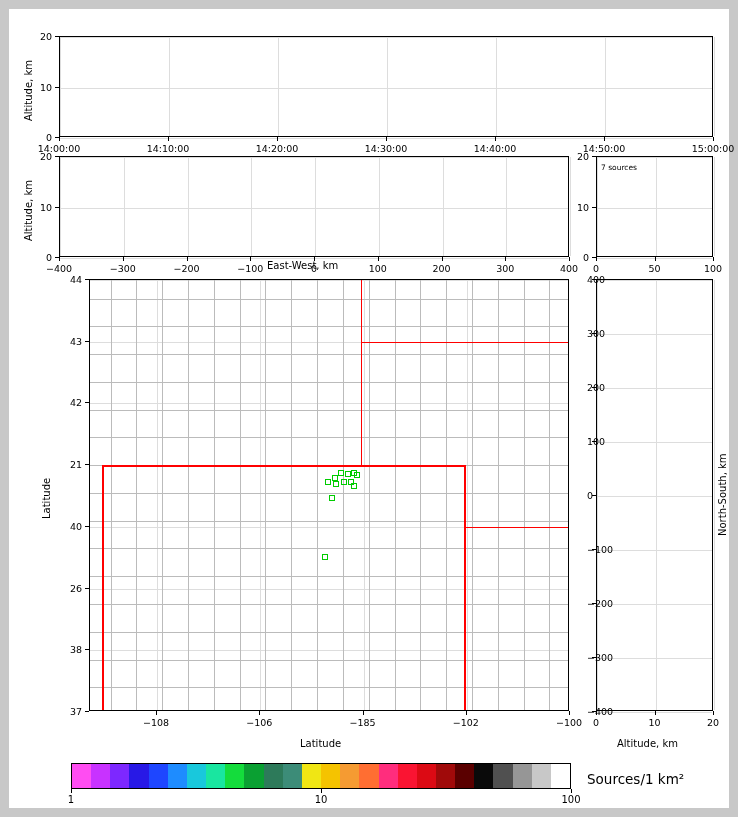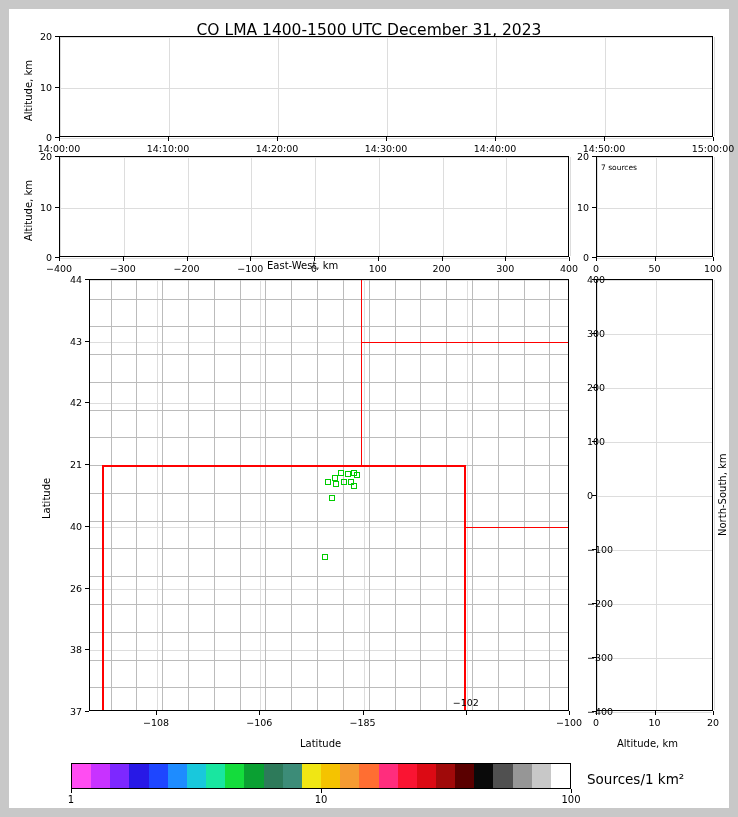--- a/index.html
+++ b/index.html
@@ -39,21 +39,20 @@
   #cbarlabel{position:absolute;font-size:13.5px;color:#000;white-space:nowrap;}
   .cblbl{position:absolute;font-size:10px;color:#000;transform:translateX(-50%);}
   .cbtick{position:absolute;width:1px;height:4px;background:#000;}
   #nsources{position:absolute;font-size:7.5px;color:#000;}
 </style>
 </head>
 <body>
 
 <div id="figure">
 
-  <div id="title">CO LMA 1400-1500 UTC December 31, 2023</div>
 
   <div class="axes" id="ax1" style="left:50px;top:27px;width:654px;height:101px;">
       <div class="gridv" style="left:0px;"></div>
       <div class="gridv" style="left:109px;"></div>
       <div class="gridv" style="left:218px;"></div>
       <div class="gridv" style="left:327px;"></div>
       <div class="gridv" style="left:436px;"></div>
       <div class="gridv" style="left:545px;"></div>
       <div class="gridv" style="left:654px;"></div>
       <div class="gridh" style="top:101px;"></div>
@@ -259,21 +258,21 @@
     <div class="lbl lbly" style="left:562px;top:197.5px;width:18px;">10</div>
     <div class="tick ticky" style="left:583px;top:147px;"></div>
     <div class="lbl lbly" style="left:562px;top:147px;width:18px;">20</div>
     <div class="tick tickx" style="left:147.09677419354824px;top:702px;"></div>
     <div class="lbl lblx" style="left:147.09677419354824px;top:708px;">−108</div>
     <div class="tick tickx" style="left:250.3225806451612px;top:702px;"></div>
     <div class="lbl lblx" style="left:250.3225806451612px;top:708px;">−106</div>
     <div class="tick tickx" style="left:353.5483870967741px;top:702px;"></div>
     <div class="lbl lblx" style="left:353.5483870967741px;top:708px;">−185</div>
     <div class="tick tickx" style="left:456.7741935483871px;top:702px;"></div>
-    <div class="lbl lblx" style="left:456.7741935483871px;top:688px;">−102</div>
+    <div class="lbl lblx" style="left:456.7741935483871px;top:708px;">−102</div>
     <div class="tick tickx" style="left:560px;top:702px;"></div>
     <div class="lbl lblx" style="left:560px;top:708px;">−100</div>
     <div class="tick ticky" style="left:76px;top:702px;"></div>
     <div class="lbl lbly" style="left:55px;top:702px;width:18px;">37</div>
     <div class="tick ticky" style="left:76px;top:640.2857142857142px;"></div>
     <div class="lbl lbly" style="left:55px;top:640.2857142857142px;width:18px;">38</div>
     <div class="tick ticky" style="left:76px;top:578.5714285714286px;"></div>
     <div class="lbl lbly" style="left:55px;top:578.5714285714286px;width:18px;">26</div>
     <div class="tick ticky" style="left:76px;top:516.8571428571429px;"></div>
     <div class="lbl lbly" style="left:55px;top:516.8571428571429px;width:18px;">40</div>

